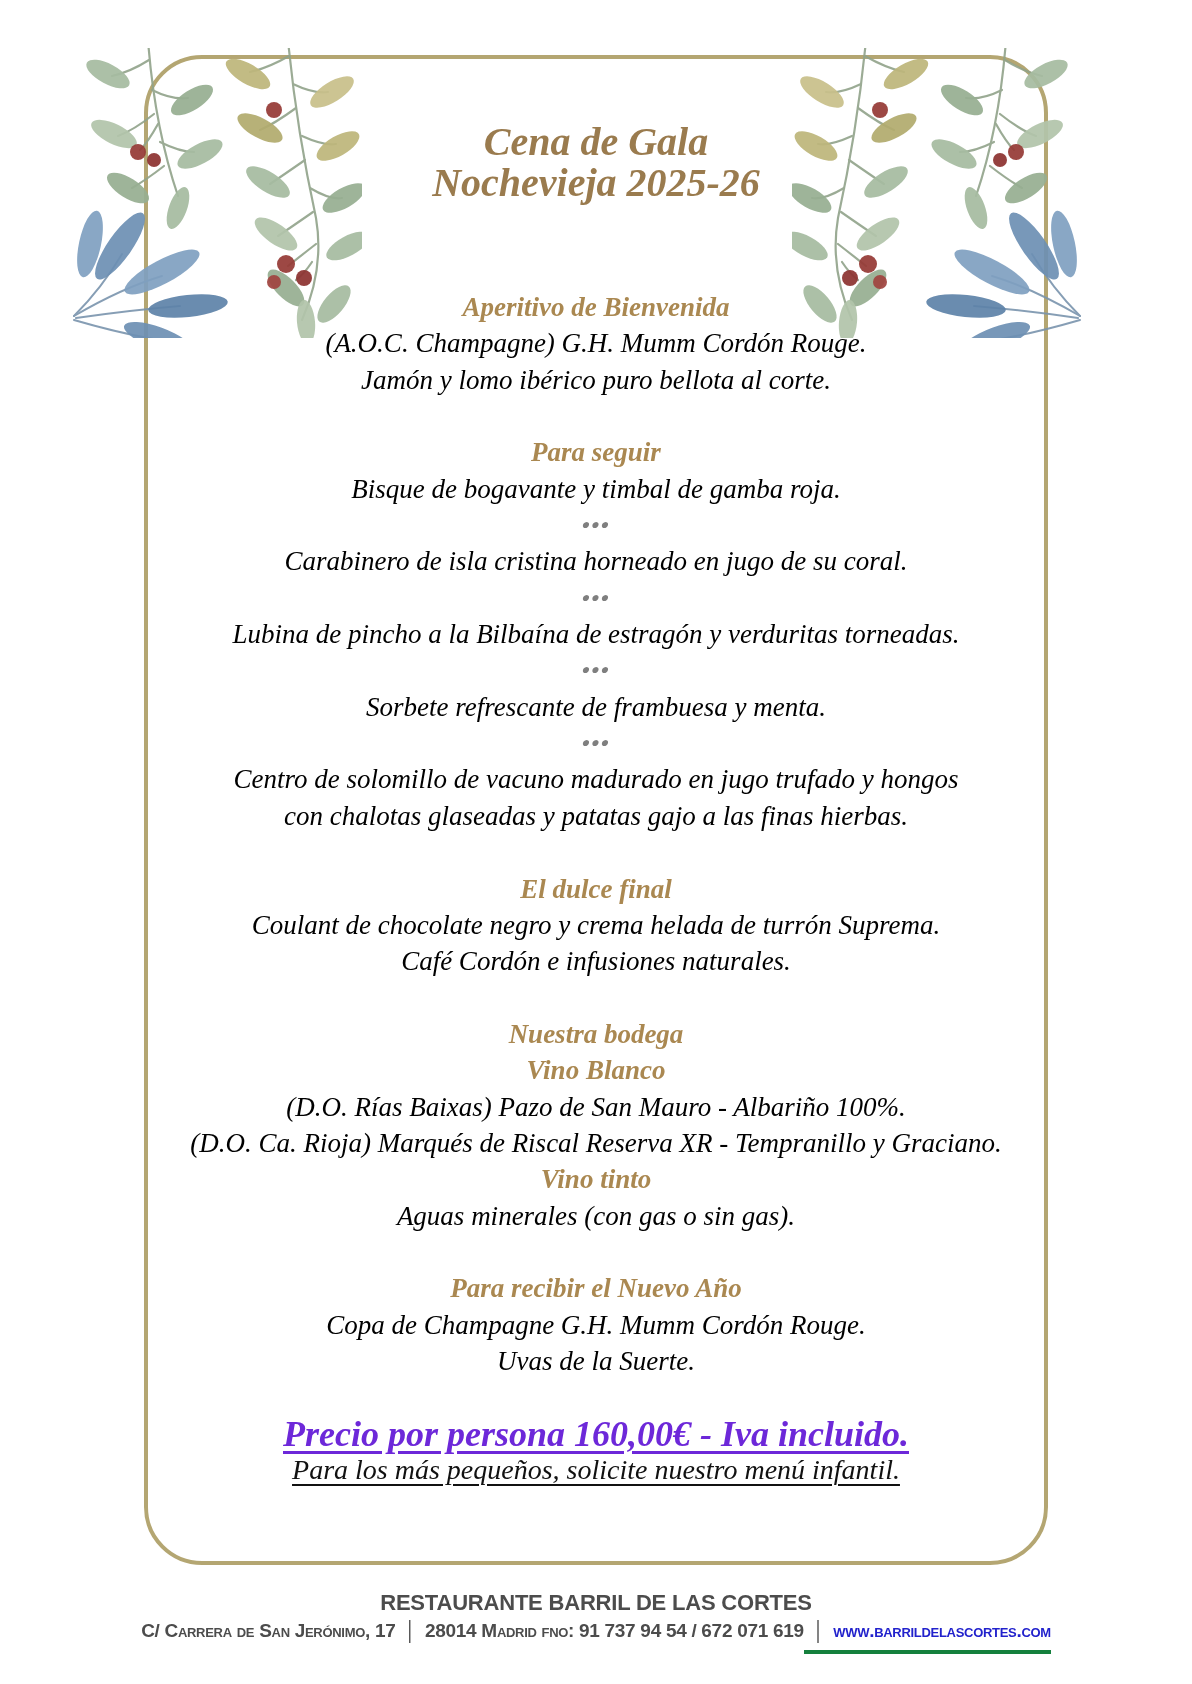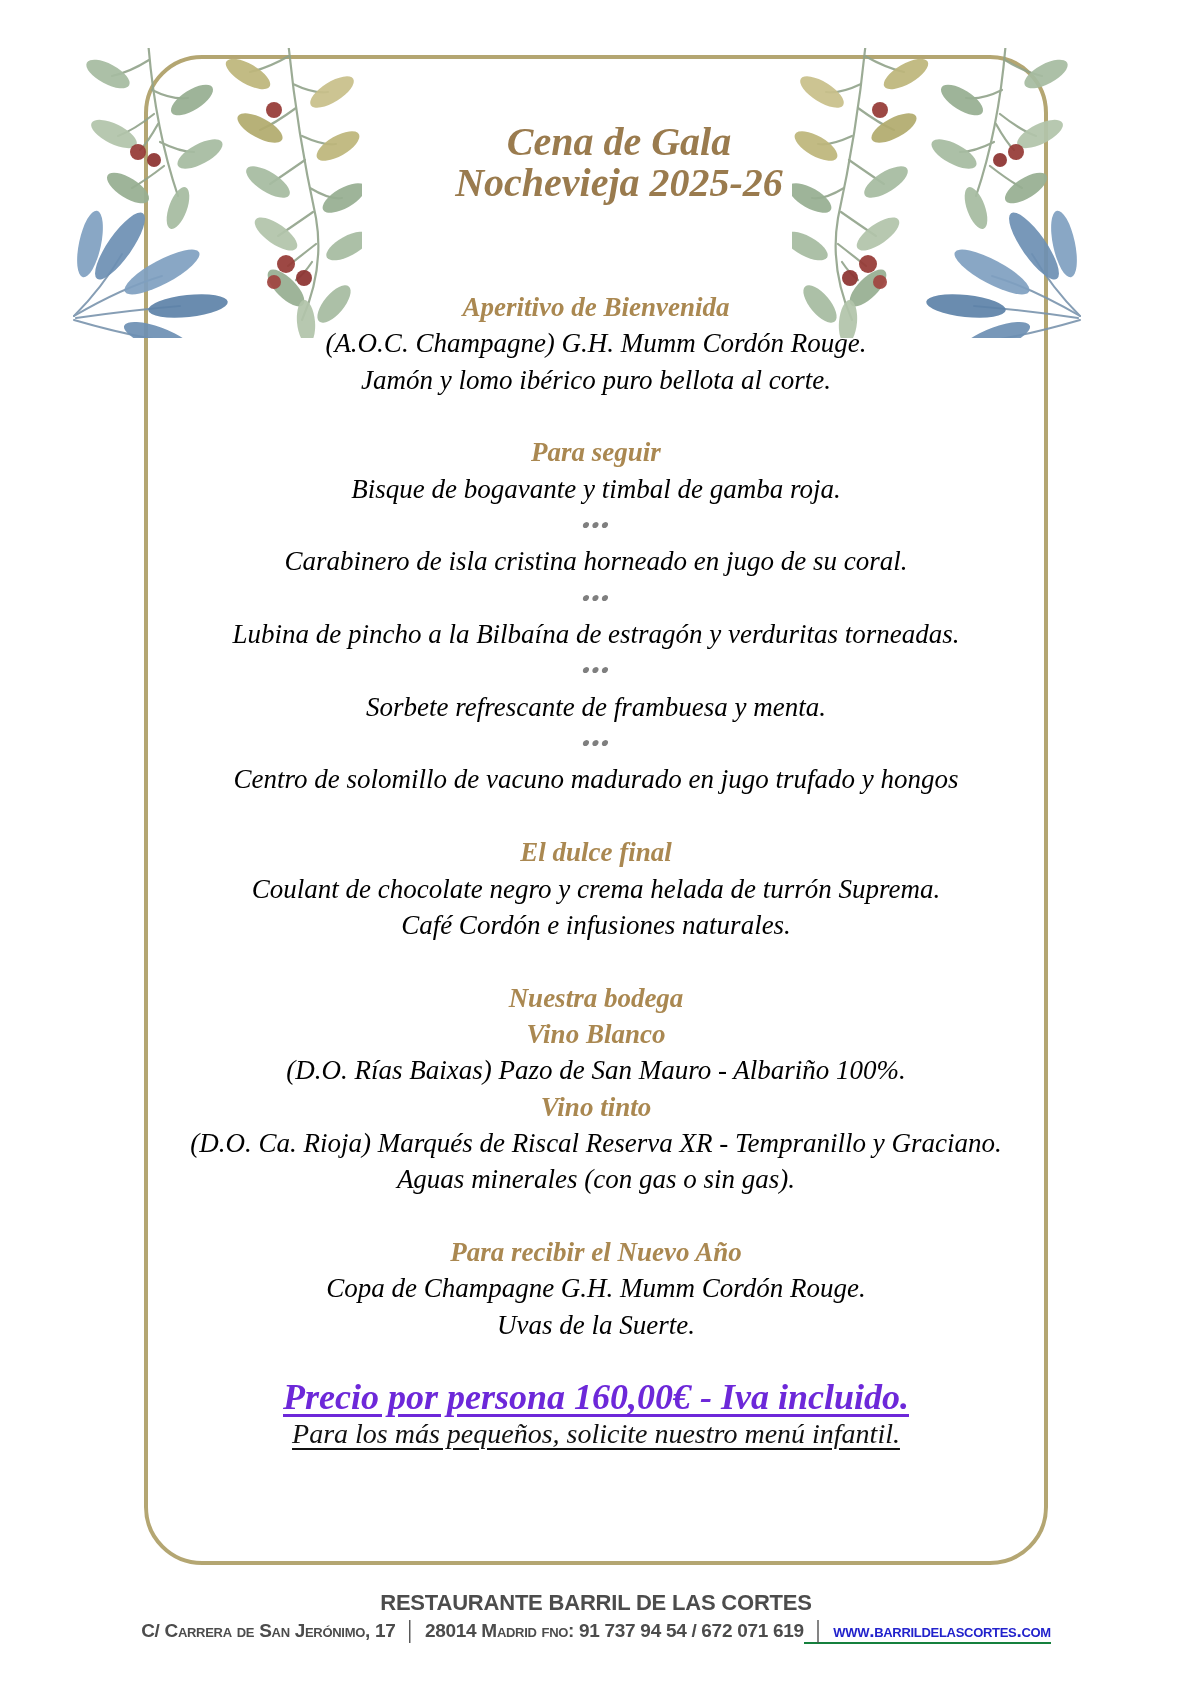--- a/index.html
+++ b/index.html
@@ -10,42 +10,42 @@
   .frame{position:absolute;left:144px;top:55px;width:896px;height:1502px;
          border:4px solid #b4a672;border-radius:58px;z-index:1;}
 
   
   .deco{position:absolute;top:48px;z-index:3;pointer-events:none;}
   .deco-left{left:62px;}
   .deco-right{left:792px;transform:scaleX(-1);}
 
   
   .content{position:absolute;left:144px;top:0;width:904px;text-align:center;z-index:2;}
-  .title-block{position:absolute;top:121px;left:0;width:100%;margin-left:23px;}
+  .title-block{position:absolute;top:121px;left:0;width:100%;}
   .title{font-size:40px;line-height:41px;font-weight:bold;font-style:italic;
          color:#9a7b4e;white-space:nowrap;}
   .menu-lines{position:absolute;top:289px;left:0;width:100%;}
   .line{line-height:36.35px;white-space:nowrap;}
   .header{font-size:27px;font-weight:bold;font-style:italic;color:#aa8851;}
   .item{font-size:27px;font-style:italic;color:#000000;}
   .dots{font-size:14px;color:#7f7f7f;letter-spacing:1px;transform:skewX(-14deg);}
   .gap{height:36.35px;}
   .price{font-size:36px;font-weight:bold;font-style:italic;color:#6d28d9;
          text-decoration:underline;text-underline-offset:5px;text-decoration-thickness:2.5px;}
   .note{font-size:28px;font-style:italic;color:#111;
         text-decoration:underline;text-underline-offset:5px;text-decoration-thickness:1.5px;}
 
   
   .footer{position:absolute;left:0;top:1590px;width:100%;text-align:center;
           font-family:"Liberation Sans",sans-serif;font-weight:bold;color:#4c4c4c;z-index:2;}
   .footer-name{font-size:22px;letter-spacing:-0.2px;}
   .footer-address-line{font-size:19px;margin-top:4px;font-variant-caps:small-caps;
                        letter-spacing:-0.3px;}
   .footer-sep{padding:0 9px;color:#4c4c4c;font-weight:normal;}
-  .link-group{border-bottom:2px solid #15803d;padding-bottom:1px;}
+  .link-group{border-bottom:4px solid #15803d;padding-bottom:9px;}
   .site-link{color:#2222cc;text-decoration:none;cursor:pointer;}
 </style>
 </head>
 <body>
 
 <div class="frame"></div>
 
 <svg class="deco deco-left" width="300" height="290" viewBox="0 0 300 290">
   <g id="deco-art">
 
@@ -130,30 +130,31 @@
       <div class="line header">Para seguir</div>
       <div class="line item">Bisque de bogavante y timbal de gamba roja.</div>
       <div class="line dots">●●●</div>
       <div class="line item">Carabinero de isla cristina horneado en jugo de su coral.</div>
       <div class="line dots">●●●</div>
       <div class="line item">Lubina de pincho a la Bilbaína de estragón y verduritas torneadas.</div>
       <div class="line dots">●●●</div>
       <div class="line item">Sorbete refrescante de frambuesa y menta.</div>
       <div class="line dots">●●●</div>
       <div class="line item">Centro de solomillo de vacuno madurado en jugo trufado y hongos</div>
+      <div class="line item">con chalotas glaseadas y patatas gajo a las finas hierbas.</div>
       <div class="line gap"></div>
       <div class="line header">El dulce final</div>
       <div class="line item">Coulant de chocolate negro y crema helada de turrón Suprema.</div>
       <div class="line item">Café Cordón e infusiones naturales.</div>
       <div class="line gap"></div>
       <div class="line header">Nuestra bodega</div>
       <div class="line header">Vino Blanco</div>
       <div class="line item">(D.O. Rías Baixas) Pazo de San Mauro - Albariño 100%.</div>
+      <div class="line item">(D.O. Ca. Rioja) Marqués de Riscal Reserva XR - Tempranillo y Graciano.</div>
       <div class="line header">Vino tinto</div>
-      <div class="line item">(D.O. Ca. Rioja) Marqués de Riscal Reserva XR - Tempranillo y Graciano.</div>
       <div class="line item">Aguas minerales (con gas o sin gas).</div>
       <div class="line gap"></div>
       <div class="line header">Para recibir el Nuevo Año</div>
       <div class="line item">Copa de Champagne G.H. Mumm Cordón Rouge.</div>
       <div class="line item">Uvas de la Suerte.</div>
       <div class="line gap"></div>
       <div class="line price">Precio por persona 160,00€ - Iva incluido.</div>
       <div class="line note">Para los más pequeños, solicite nuestro menú infantil.</div>
     </div>
 </div>

